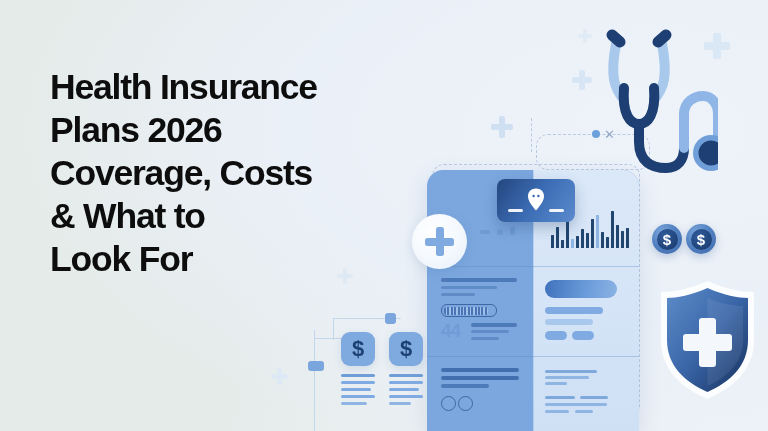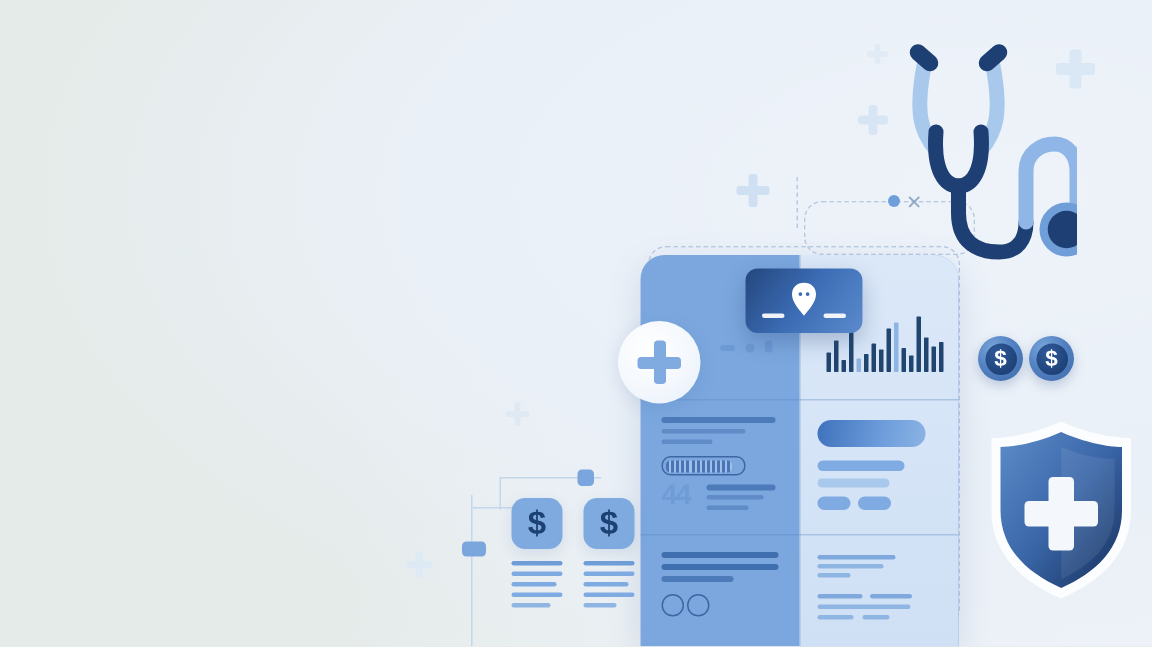--- a/index.html
+++ b/index.html
@@ -144,20 +144,25 @@
   <span class="xmark" style="left:604px;top:128px;">✕</span>
 
   <div class="thinline" style="left:315px;top:338px;width:60px;height:1.3px;border-radius:1px;"></div>
   <div class="thinline" style="left:333px;top:318px;width:1.3px;height:22px;border-radius:1px;"></div>
   <div class="thinline" style="left:333px;top:318px;width:68px;height:1.3px;border-radius:1px;"></div>
   <div class="node" style="left:385px;top:313px;width:11px;height:11px;"></div>
 
   <div class="thinline" style="left:314px;top:330px;width:1.2px;height:101px;"></div>
   <div class="node" style="left:308px;top:361px;width:16px;height:10px;"></div>
 
+  <div class="headline">Health Insurance
+Plans 2026
+Coverage, Costs
+&amp; What to
+Look For</div>
 
   <div class="panel">
     <div class="colR"></div>
     <div class="coldiv" style="left:106px;"></div>
     <div class="rowdiv" style="top:96px;"></div>
     <div class="rowdiv" style="top:186px;"></div>
 
     <div class="ln" style="left:53px;top:60px;width:10px;height:4px;background:#6e9ad4;"></div>
     <div class="ln" style="left:70px;top:59px;width:6px;height:6px;border-radius:50%;background:#6e9ad4;"></div>
     <div class="ln" style="left:83px;top:57px;width:5px;height:8px;background:#6e9ad4;"></div>

